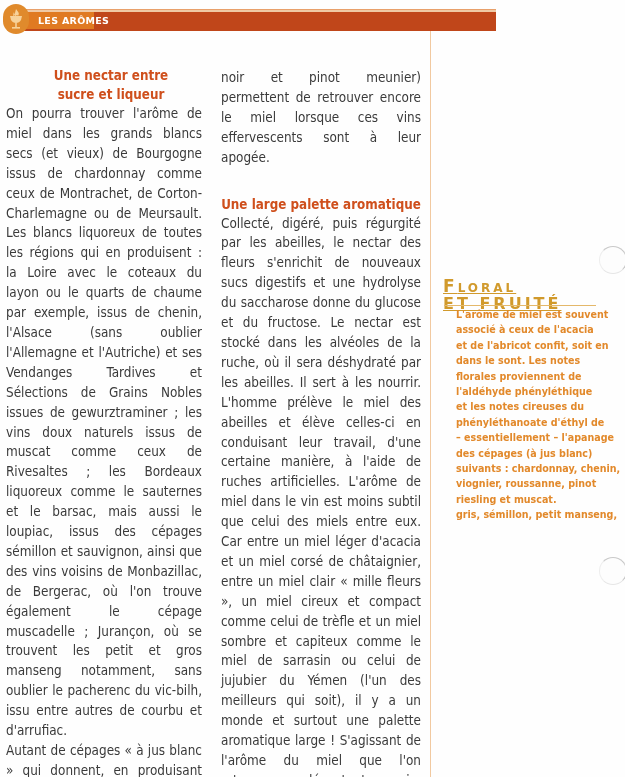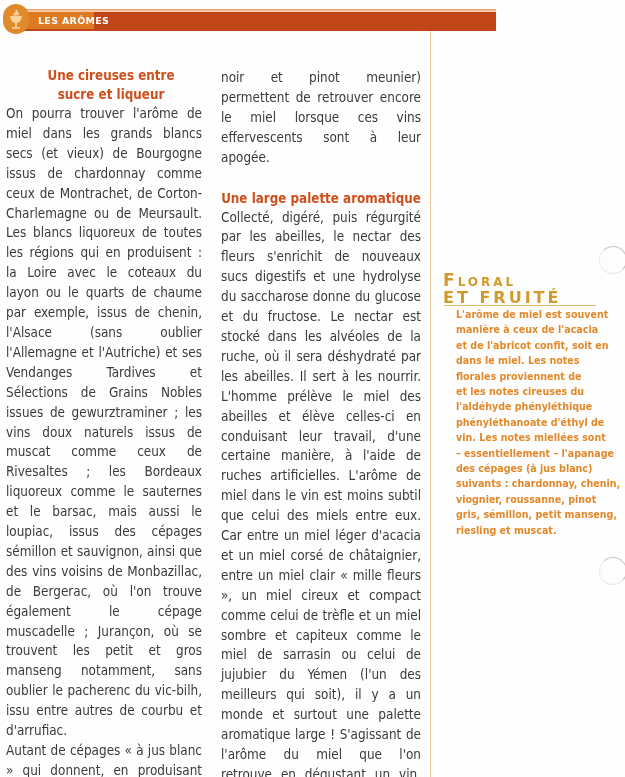--- a/index.html
+++ b/index.html
@@ -42,25 +42,25 @@
   }
   .col1 { left: 6px; width: 196px; }
   .col2 { left: 221px; width: 200px; top: 68px; }
   .col p { margin: 0; }
   .subhead {
     font-family: "DejaVu Sans Condensed", "DejaVu Sans", sans-serif;
     font-weight: bold; color: #cf4f1c; font-size: 13.3px;
     text-align: center; line-height: 19px; margin: 0;
   }
   .col1 .subhead { padding-left: 14px; }
-  .col2 .subhead { margin-top: 21px; }
+  .col2 .subhead { margin-top: 27px; }
   .side-title {
-    position: absolute; left: 443px; top: 273px; width: 150px;
+    position: absolute; left: 443px; top: 279px; width: 150px;
     font-family: "DejaVu Sans", sans-serif; font-weight: bold;
-    color: #d19a2c; letter-spacing: 3px; line-height: 15px;
+    color: #d19a2c; letter-spacing: 3px; line-height: 15px; text-decoration: underline;
   }
   .side-title .l1 { font-size: 12px; }
   .side-title .l1 .cap { font-size: 17px; }
   .side-title .l2 { font-size: 16px; }
   .side-rule {
     position: absolute; left: 444px; top: 305px; width: 152px; height: 1px; background: #e4b86a;
   }
   .side-body {
     position: absolute; left: 456px; top: 307px; width: 168px;
     font-family: "DejaVu Sans Condensed", "DejaVu Sans", sans-serif;
@@ -86,51 +86,50 @@
     <rect x="7.2" y="15" width="1.6" height="4" fill="#f7d29a"></rect>
     <rect x="4" y="19" width="8" height="1.6" fill="#f7d29a"></rect>
   </svg>
 </div>
 <div class="header-label">LES ARÔMES</div>
 
 <div class="col-divider"></div>
 
 <div class="col col1">
   <p class="subhead">
-    <span>Une cireuses entre</span><br>
+    <span>Une nectar entre</span><br>
     <span>sucre et liqueur</span>
   </p>
   <p>On pourra trouver l'arôme de miel dans les grands blancs secs (et vieux) de Bourgogne issus de chardonnay comme ceux de Montrachet, de Corton-Charlemagne ou de Meursault. Les blancs liquoreux de toutes les régions qui en produisent : la Loire avec le coteaux du layon ou le quarts de chaume par exemple, issus de chenin, l'Alsace (sans oublier l'Allemagne et l'Autriche) et ses Vendanges Tardives et Sélections de Grains Nobles issues de gewurztraminer ; les vins doux naturels issus de muscat comme ceux de Rivesaltes ; les Bordeaux liquoreux comme le sauternes et le barsac, mais aussi le loupiac, issus des cépages sémillon et sauvignon, ainsi que des vins voisins de Monbazillac, de Bergerac, où l'on trouve également le cépage muscadelle ; Jurançon, où se trouvent les petit et gros manseng notamment, sans oublier le pacherenc du vic-bilh, issu entre autres de courbu et d'arrufiac.</p>
   <p>Autant de cépages « à jus blanc » qui donnent, en produisant des vins doux, moelleux, sucrés, liquoreux, cet arôme que l'on dit miellé.</p>
 
 </div>
 
 <div class="col col2">
   <p>noir et pinot meunier) permettent de retrouver encore le miel lorsque ces vins effervescents sont à leur apogée.</p>
   <p class="subhead">Une large palette aromatique</p>
   <p>Collecté, digéré, puis régurgité par les abeilles, le nectar des fleurs s'enrichit de nouveaux sucs digestifs et une hydrolyse du saccharose donne du glucose et du fructose. Le nectar est stocké dans les alvéoles de la ruche, où il sera déshydraté par les abeilles. Il sert à les nourrir. L'homme prélève le miel des abeilles et élève celles-ci en conduisant leur travail, d'une certaine manière, à l'aide de ruches artificielles. L'arôme de miel dans le vin est moins subtil que celui des miels entre eux. Car entre un miel léger d'acacia et un miel corsé de châtaignier, entre un miel clair « mille fleurs », un miel cireux et compact comme celui de trèfle et un miel sombre et capiteux comme le miel de sarrasin ou celui de jujubier du Yémen (l'un des meilleurs qui soit), il y a un monde et surtout une palette aromatique large ! S'agissant de l'arôme du miel que l'on retrouve en dégustant un vin, nous parlons plus simplement d'un arôme évoquant le sucré caractéristique « du » miel, ainsi que des arômes voisins : l'odeur de la cire d'abeille, le goût du pain d'épices aussi.</p>
 </div>
 
 <div class="side-title">
   <div class="l1"><span class="cap">F</span><span>LORAL</span></div>
   <div class="l2">ET FRUITÉ</div>
 </div>
 <div class="side-rule"></div>
 <div class="side-body" id="side-body">
     <span>L'arôme de miel est souvent</span>
-    <span>manière à ceux de l'acacia</span>
+    <span>associé à ceux de l'acacia</span>
     <span>et de l'abricot confit, soit en</span>
-    <span>dans le miel. Les notes</span>
+    <span>dans le sont. Les notes</span>
     <span>florales proviennent de</span>
+    <span>l'aldéhyde phényléthique</span>
     <span>et les notes cireuses du</span>
-    <span>l'aldéhyde phényléthique</span>
     <span>phényléthanoate d'éthyl de</span>
-    <span>vin. Les notes miellées sont</span>
     <span>– essentiellement – l'apanage</span>
     <span>des cépages (à jus blanc)</span>
     <span>suivants : chardonnay, chenin,</span>
     <span>viognier, roussanne, pinot</span>
+    <span>riesling et muscat.</span>
     <span>gris, sémillon, petit manseng,</span>
-    <span>riesling et muscat.</span>
   </div>
 
 <div class="punch" style="left:599px;top:246px;"></div>
 <div class="punch" style="left:599px;top:557px;"></div>
 
 </body></html>

